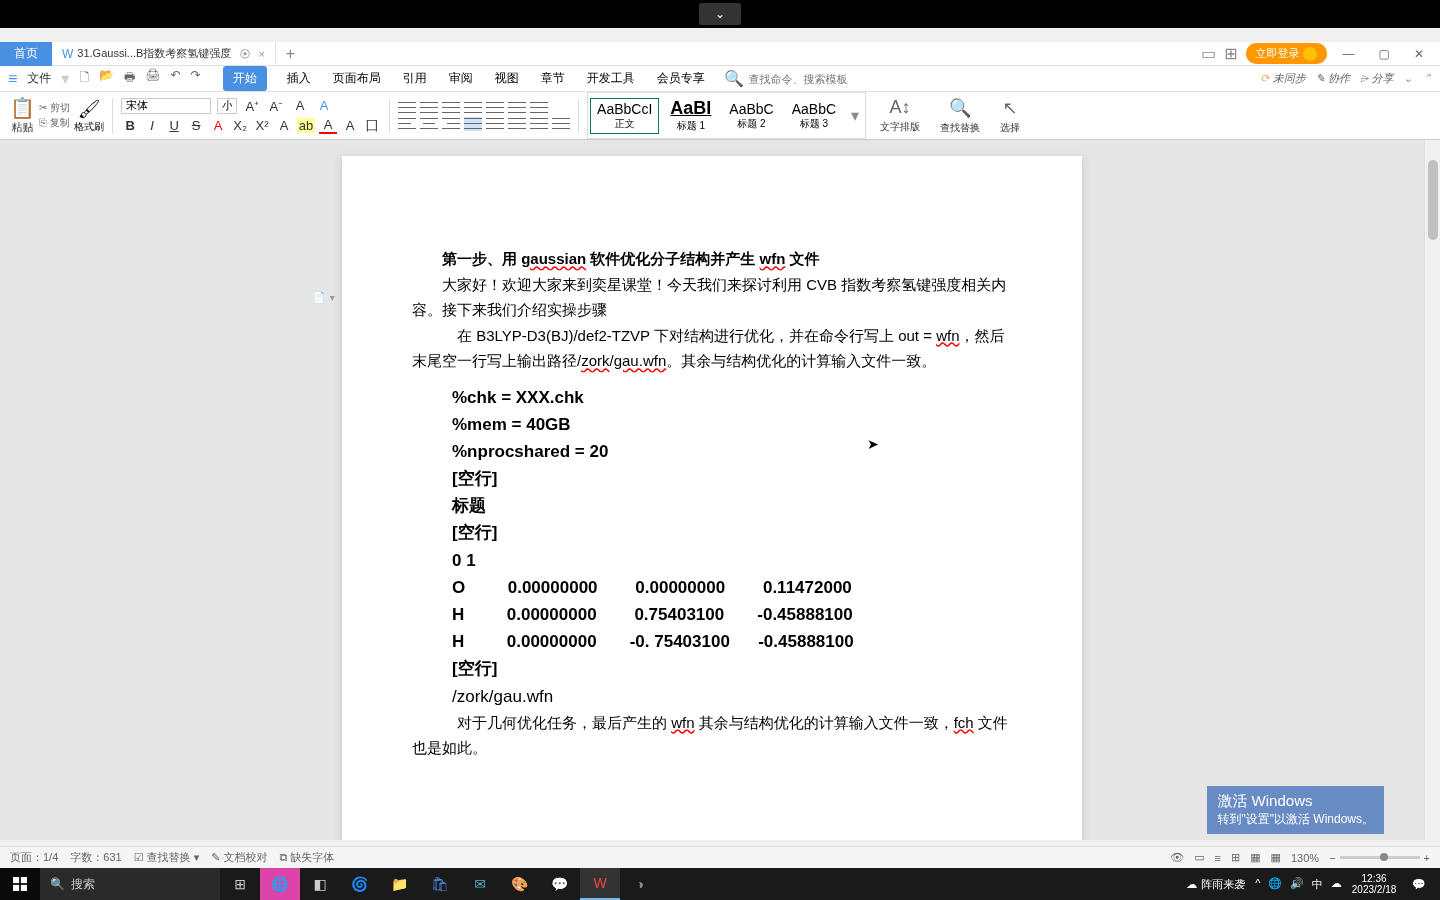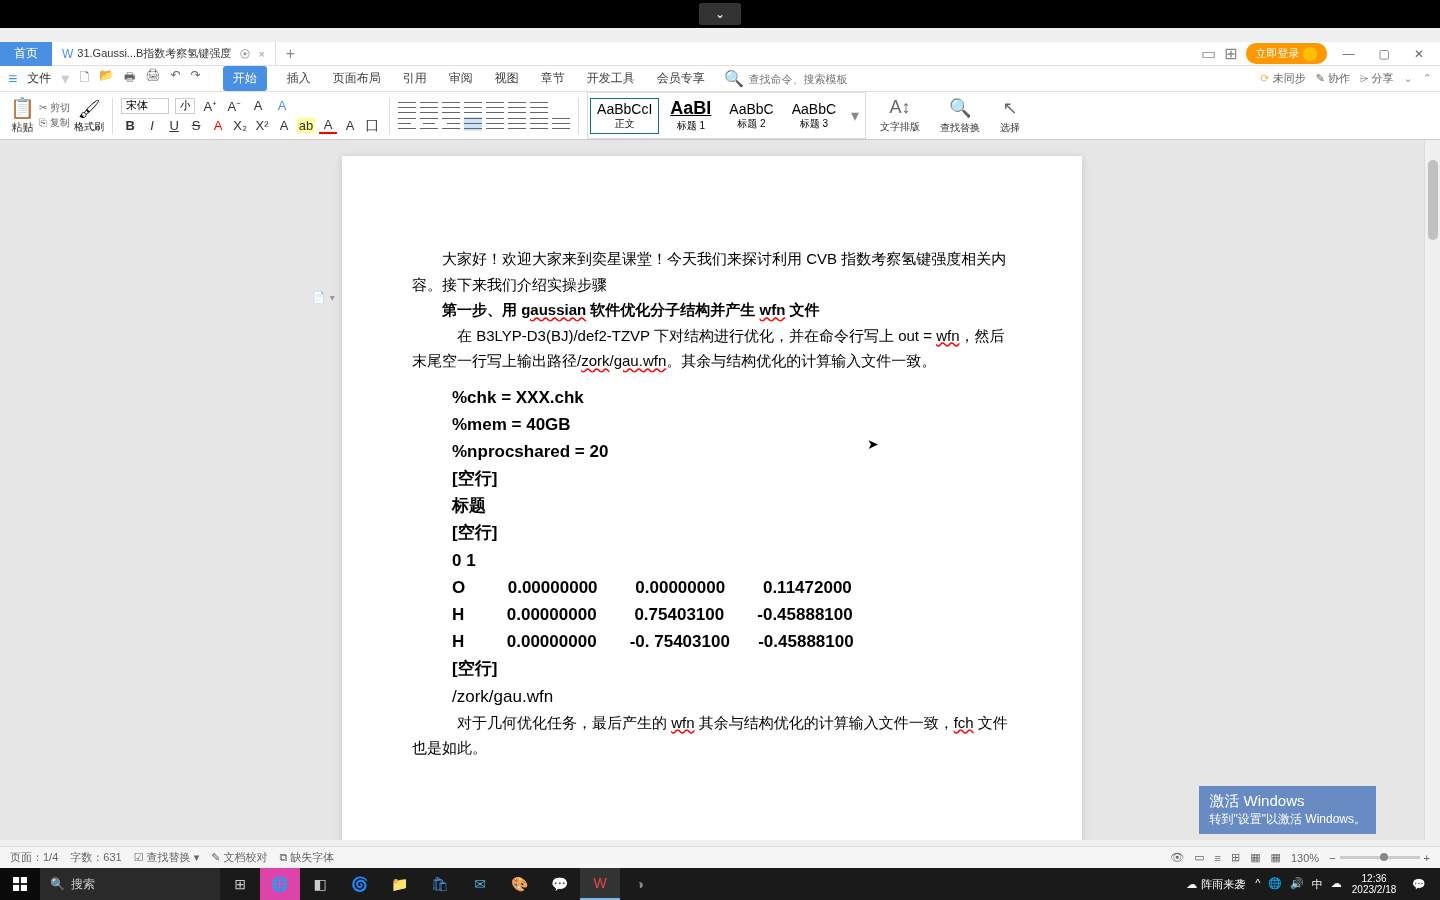--- a/index.html
+++ b/index.html
@@ -18,35 +18,35 @@
 .title-right { margin-left: auto; display: flex; align-items: center; gap: 8px; padding-right: 8px; }
 .login-btn { background: #ff9800; color: #fff; padding: 3px 10px; font-size: 11px; border-radius: 10px; display: flex; align-items: center; gap: 3px; }
 .win-btn { padding: 2px 8px; color: #666; font-size: 12px; }
 
 
 .menu-bar { position: absolute; top: 66px; left: 0; right: 0; height: 26px; background: #fff; display: flex; align-items: center; padding: 0 8px; gap: 4px; border-bottom: 1px solid #e0e0e0; }
 .menu-file { font-size: 12px; color: #333; padding: 2px 6px; }
 .menu-toolbar-icons { display: flex; gap: 10px; padding: 0 6px; }
 .menu-toolbar-icons span { color: #666; font-size: 12px; }
 .menu-tabs { display: flex; gap: 18px; margin-left: 12px; }
-.menu-tab { font-size: 12px; color: #404040; padding: 4px 2px; }
+.menu-tab { font-size: 12px; color: #000000; padding: 4px 2px; }
 .menu-tab.active { background: #4a90e2; color: #fff; padding: 4px 10px; border-radius: 3px; }
-.menu-right { margin-left: auto; display: flex; align-items: center; gap: 10px; font-size: 11px; color: #666; }
+.menu-right { margin-left: auto; display: flex; align-items: center; gap: 10px; font-size: 11px; color: #666; font-style: italic; }
 .search-box { display: flex; align-items: center; gap: 4px; }
 .search-input { border: none; font-size: 11px; width: 60px; background: transparent; }
 
 
 .ribbon { position: absolute; top: 92px; left: 0; right: 0; height: 48px; background: #fff; display: flex; align-items: center; padding: 0 10px; gap: 8px; border-bottom: 1px solid #ccc; }
 .ribbon-group { display: flex; flex-direction: column; gap: 2px; justify-content: center; height: 100%; }
 .ribbon-group-h { display: flex; align-items: center; gap: 6px; }
 .paste-group { display: flex; align-items: center; gap: 4px; }
 .paste-icon { font-size: 20px; color: #e8a33d; }
 .paste-label { font-size: 11px; color: #333; }
 .paste-sub { display: flex; flex-direction: column; gap: 1px; font-size: 10px; color: #666; }
-.font-select { border: 1px solid #ccc; font-size: 11px; padding: 1px 4px; width: 48px; }
+.font-select { border: 1px solid #ccc; font-size: 11px; padding: 1px 4px; width: 90px; }
 .font-size-select { border: 1px solid #ccc; font-size: 11px; padding: 1px 4px; width: 20px; }
 .font-btns { display: flex; gap: 4px; }
 .font-btn { font-size: 13px; color: #333; width: 18px; text-align: center; }
 .font-btn.bold { font-weight: bold; }
 .font-btn.italic { font-style: italic; }
 .font-btn.underline { text-decoration: underline; }
 .align-btns { display: flex; gap: 4px; }
 .align-btn { font-size: 12px; color: #666; width: 18px; height: 14px; display: flex; flex-direction: column; justify-content: space-around; }
 .align-btn span { display: block; height: 1px; background: #666; }
 .align-btn.active { background: #cfe3f7; }
@@ -75,21 +75,21 @@
 .cursor-arrow { position: absolute; top: 280px; left: 525px; font-size: 14px; color: #000; pointer-events: none; }
 
 
 .status-bar { position: absolute; bottom: 32px; left: 0; right: 0; height: 22px; background: #f5f5f5; border-top: 1px solid #ddd; display: flex; align-items: center; padding: 0 10px; font-size: 11px; color: #666; gap: 12px; }
 .status-right { margin-left: auto; display: flex; align-items: center; gap: 10px; }
 .zoom-slider { display: flex; align-items: center; gap: 4px; }
 .zoom-track { width: 80px; height: 3px; background: #ccc; position: relative; }
 .zoom-handle { position: absolute; left: 50%; top: -3px; width: 8px; height: 8px; background: #888; border-radius: 50%; }
 
 
-.watermark { position: absolute; bottom: 66px; right: 64px; background: rgba(50,100,180,0.7); color: #fff; padding: 6px 10px; font-size: 12px; }
+.watermark { position: absolute; bottom: 66px; right: 56px; background: rgba(50,100,180,0.7); color: #fff; padding: 6px 10px; font-size: 12px; }
 .watermark .w-title { font-size: 15px; }
 
 
 .ime-badges { position: absolute; bottom: 36px; right: 50px; display: flex; gap: 2px; }
 .ime-badge { width: 18px; height: 18px; font-size: 11px; color: #fff; display: flex; align-items: center; justify-content: center; }
 .ime-orange { background: #ff6b35; }
 .ime-blue { background: #2196f3; }
 .ime-gray { background: #666; }
 
 
@@ -327,24 +327,24 @@
 </div>
 
 <div class="doc-area">
   <div class="page">
     <div class="page-mark">
       <span class="page-mark-icon">📄</span>
         <span style="color:#999;font-size:10px;">▾</span>
     </div>
     <div class="cursor-arrow">➤</div>
     <div class="doc-content">
-      <p class="para1"><span>大家好！欢迎大家来到奕星课堂！今天我们来探讨利用 CVB 指数考察氢键强度相关内容。接下来我们介绍实操步骤</span></p>
       <p class="para1 bold">
         <span>第一步、用 </span><span class="wavy">gaussian</span><span> 软件优化分子结构并产生 </span><span class="wavy">wfn</span><span> 文件</span>
       </p>
+      <p class="para1"><span>大家好！欢迎大家来到奕星课堂！今天我们来探讨利用 CVB 指数考察氢键强度相关内容。接下来我们介绍实操步骤</span></p>
       <p style="text-indent:3em;">
         <span>在 B3LYP-D3(BJ)/def2-TZVP 下对结构进行优化，并在命令行写上 out = </span><span class="wavy-u">wfn</span><span>，然后末尾空一行写上输出路径/</span><span class="wavy-u">zork</span><span>/</span><span class="wavy-u">gau.wfn</span><span>。其余与结构优化的计算输入文件一致。</span>
       </p>
       <div class="code-block">
         <div class="code-line">%chk = XXX.chk</div>
         <div class="code-line">%mem = 40GB</div>
         <div class="code-line">%nprocshared = 20</div>
         <div class="code-line">[空行]</div>
         <div class="code-line">标题</div>
         <div class="code-line">[空行]</div>

